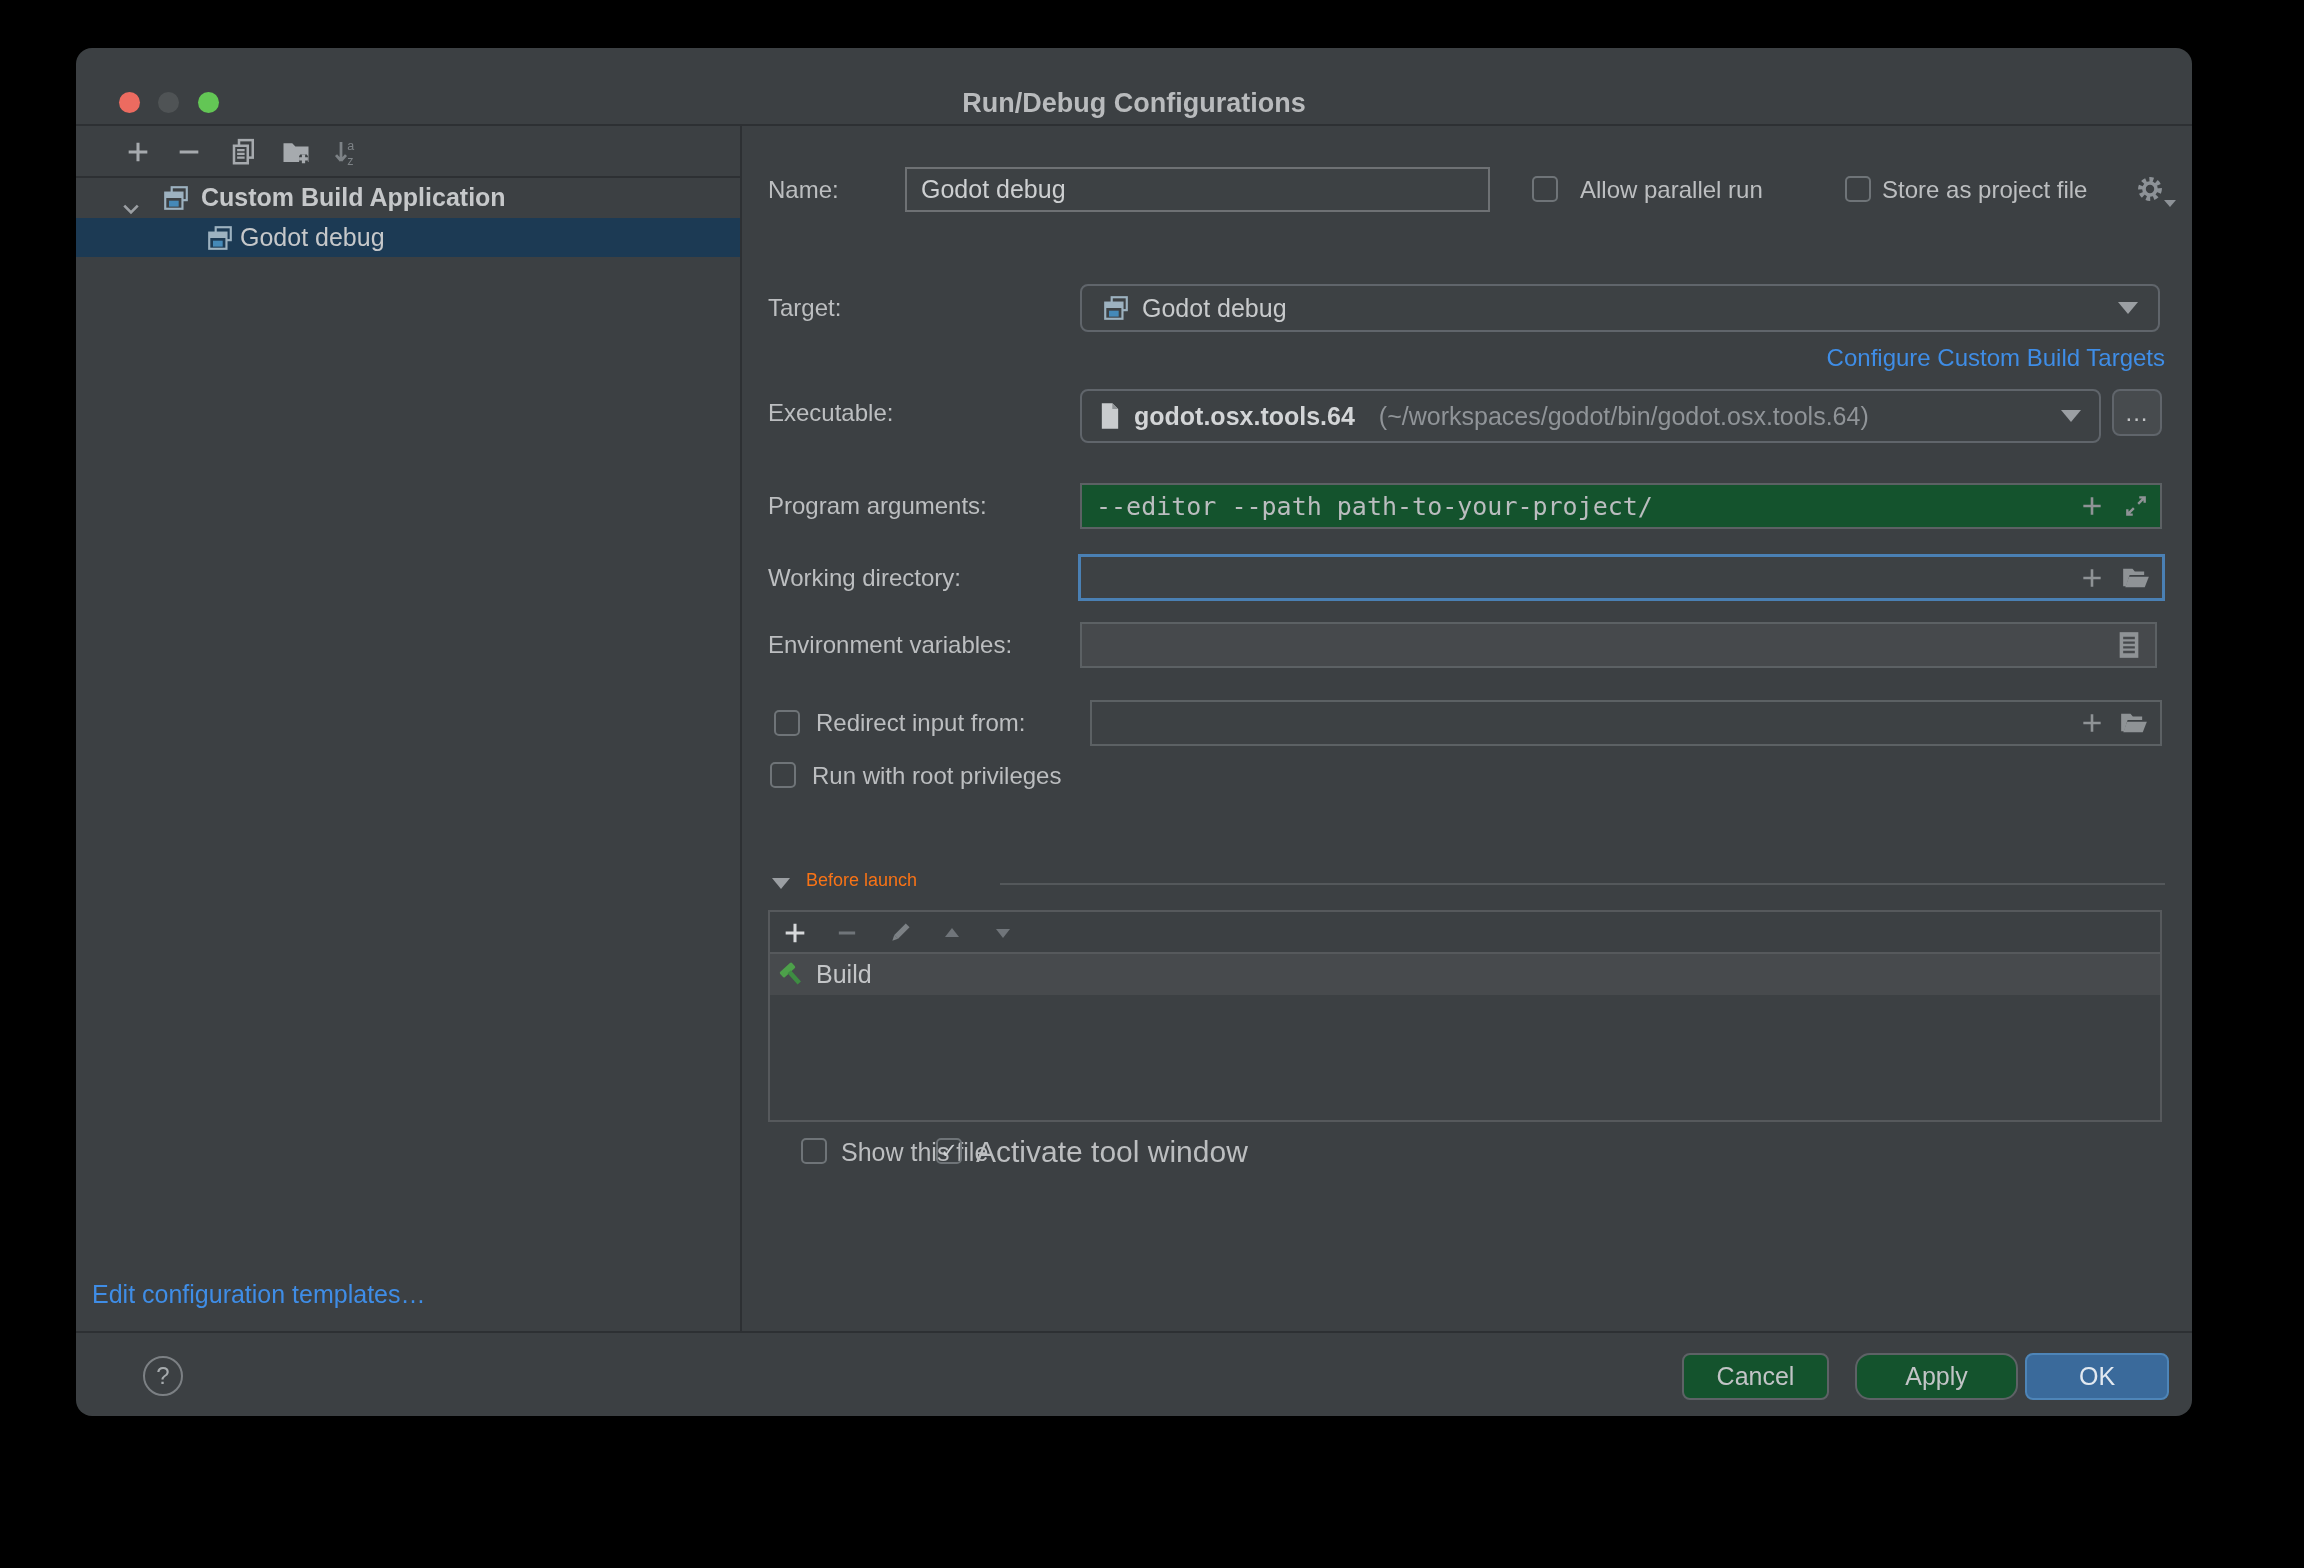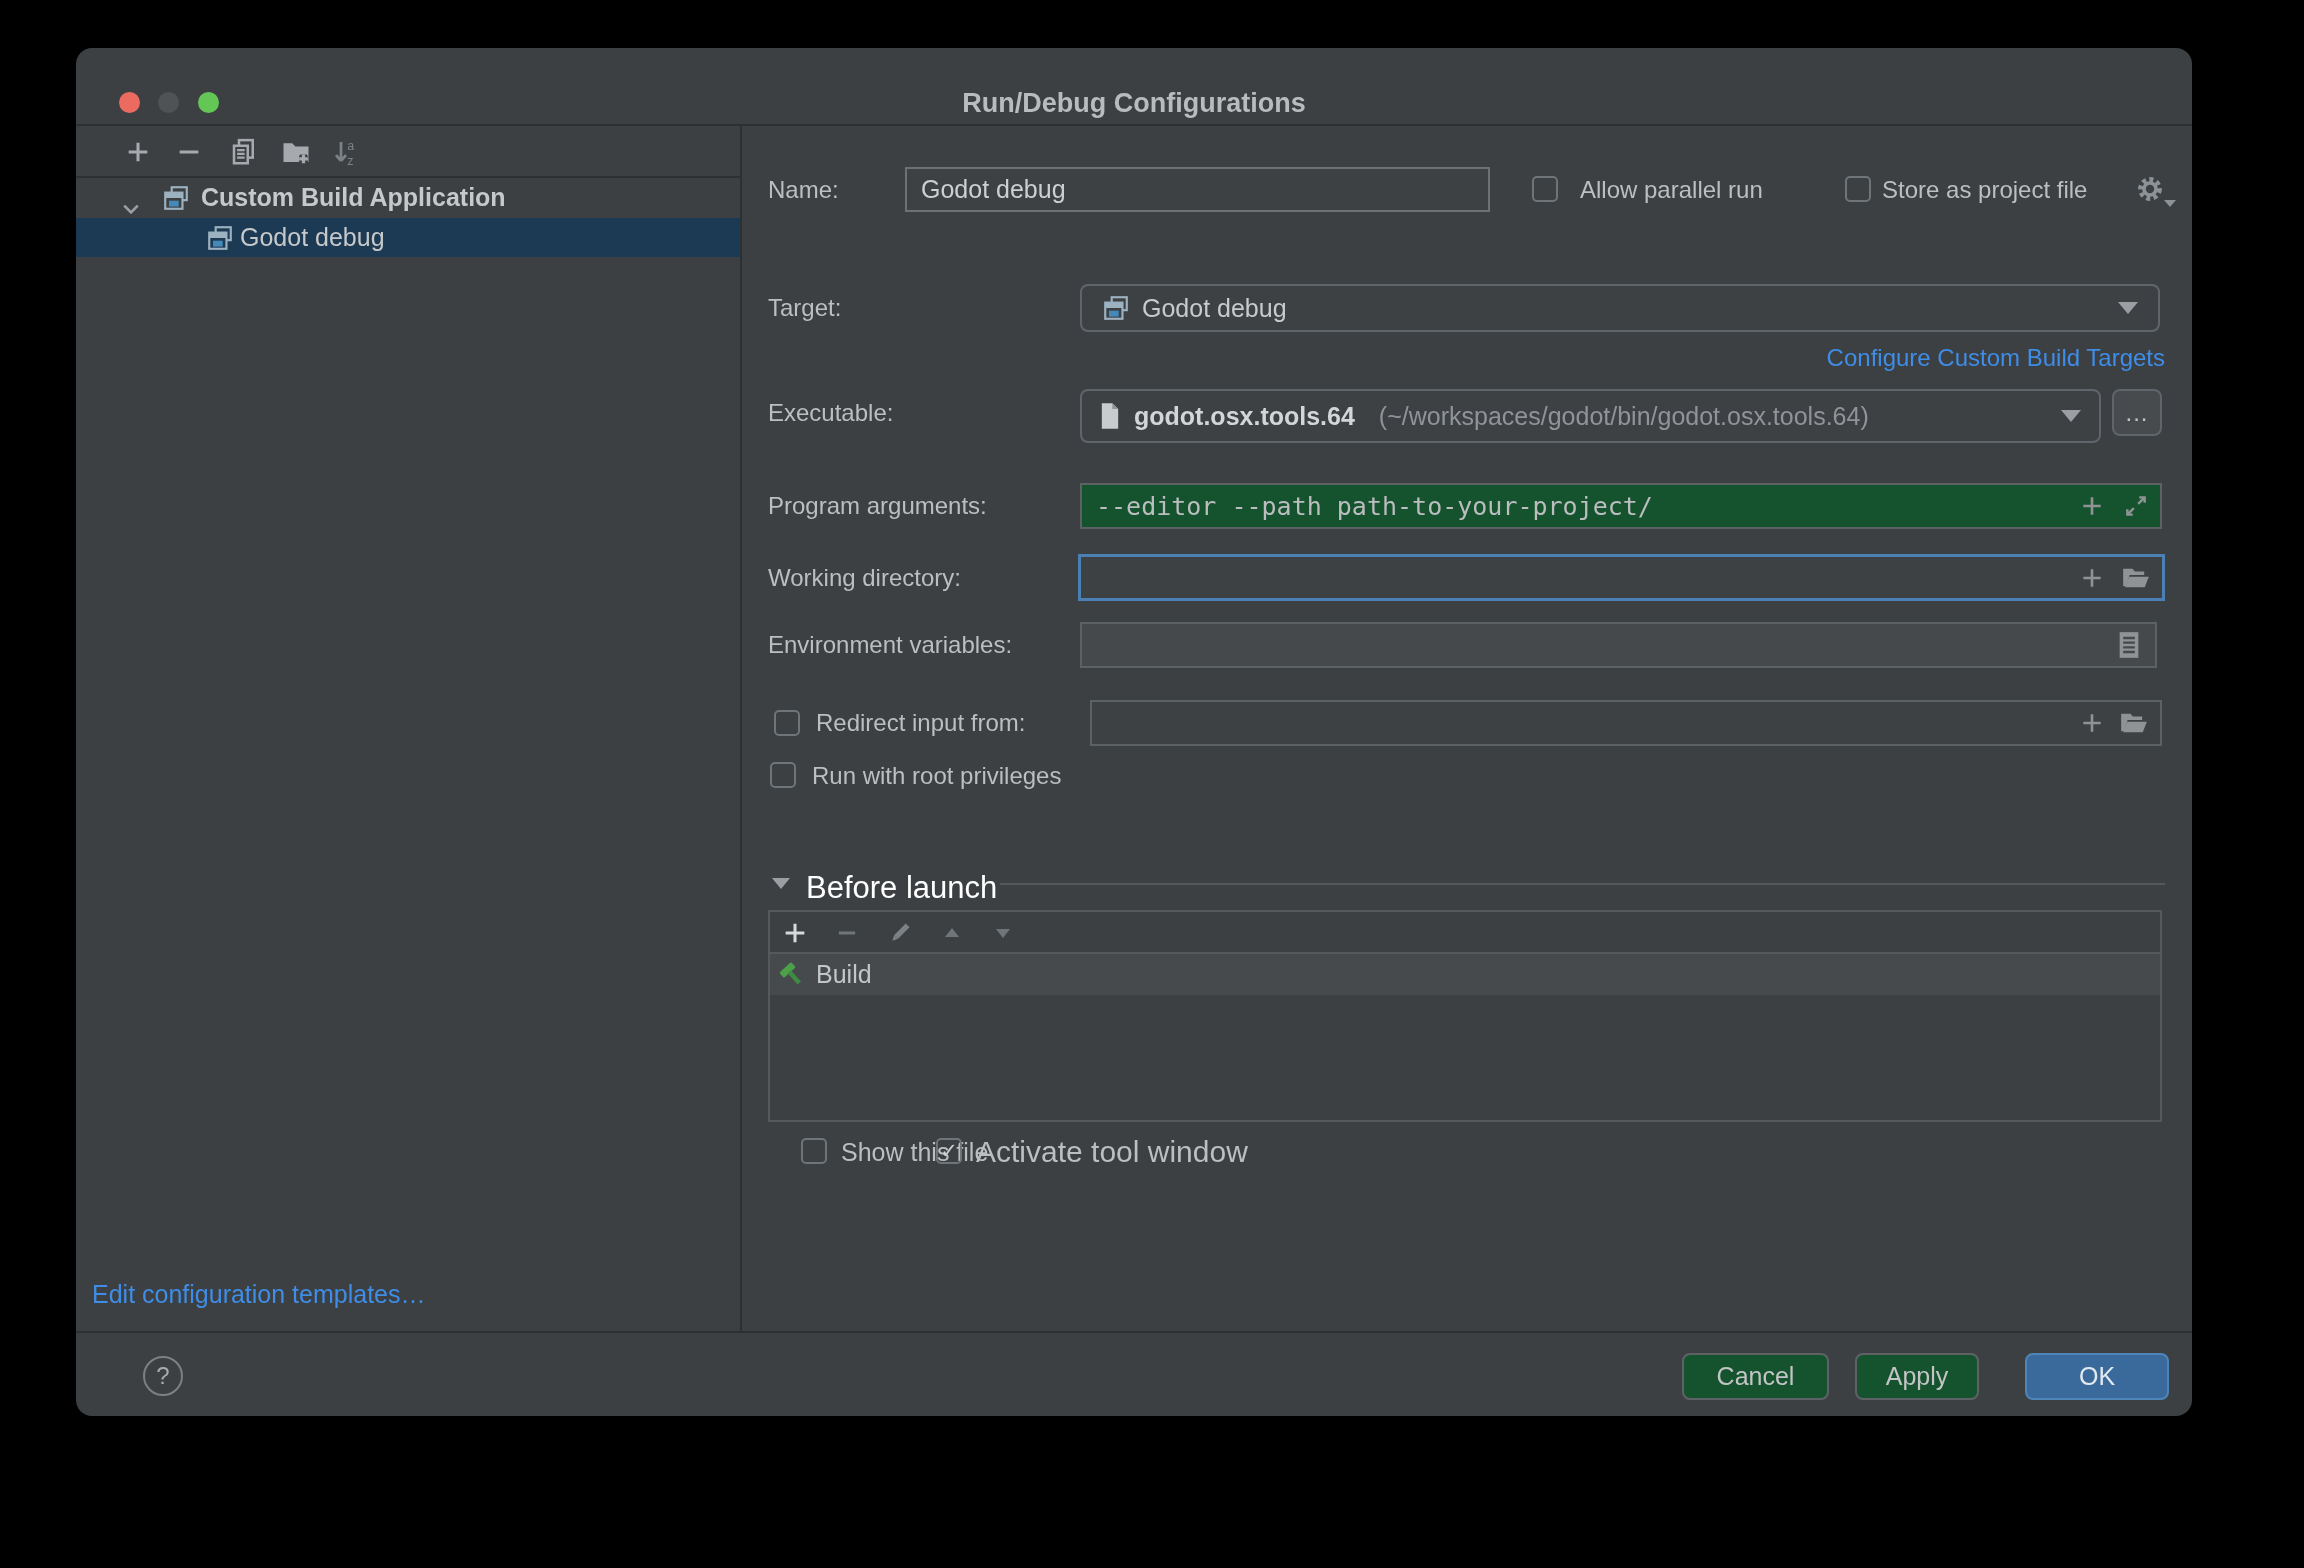--- a/index.html
+++ b/index.html
@@ -220,21 +220,21 @@
           <path d="M1 2h8l2 2.5h8v3H6.5L3.5 17H1z" fill="#8f9396"></path>
           <path d="M6 9h17l-3.5 9H2.8z" fill="#8f9396"></path>
         </svg>
     </span>
   </div>
 
   <span class="cb" style="left:694px;top:714px;"></span>
   <div class="cb-label" style="left:736px;top:705px;height:45px;">Run with root privileges</div>
 
   <span class="abs" style="left:696px;top:830px;width:0;height:0;border-left:9px solid transparent;border-right:9px solid transparent;border-top:11px solid #9b9fa3;"></span>
-  <div class="abs" style="left:730px;top:822px;font-size:31px;color:#ffffff;">Before launch</div>
+  <div class="abs" style="left:730px;top:822px;font-size:18px;color:#f97316;">Before launch</div>
   <div class="hsep" style="left:924px;right:27px;top:835px;"></div>
 
   <div class="abs" style="left:692px;top:862px;width:1394px;height:212px;border:2px solid #56595c;box-sizing:border-box;">
     <div class="abs" style="left:0;top:0;width:100%;height:42px;border-bottom:2px solid #56595c;box-sizing:border-box;">
       <span class="mini-ic" style="left:11px;top:7px;">
         <svg width="28" height="28" viewBox="0 0 24 24">
             <path d="M12 4v16M4 12h16" stroke="#d7d9db" stroke-width="2.6"></path>
           </svg>
       </span>
       <span class="mini-ic" style="left:63px;top:7px;">
@@ -277,16 +277,16 @@
   <span class="cb" style="left:725px;top:1090px;"></span>
   <div class="cb-label" style="left:765px;top:1082px;height:44px;font-size:25px;">Show this file</div>
   <span class="cb" style="left:860px;top:1090px;">
     <span>✓</span>
   </span>
   <div class="cb-label" style="left:900px;top:1082px;height:44px;font-size:30px;">Activate tool window</div>
 
   <div class="hsep" style="left:0;right:0;top:1283px;background:#2d3033;"></div>
   <div class="abs" style="left:67px;top:1308px;width:40px;height:40px;border:2.5px solid #7c8084;border-radius:50%;box-sizing:border-box;display:flex;align-items:center;justify-content:center;font-size:24px;color:#a7abae;">?</div>
   <div class="btn btn-plain" style="left:1606px;width:147px;">Cancel</div>
-  <div class="btn btn-plain" style="left:1779px;width:124px;">Apply</div>
+  <div class="btn btn-plain" style="left:1779px;width:163px;border-radius:15px;">Apply</div>
   <div class="btn btn-ok" style="left:1949px;width:144px;">OK</div>
 
 </div>
 
 </body></html>

